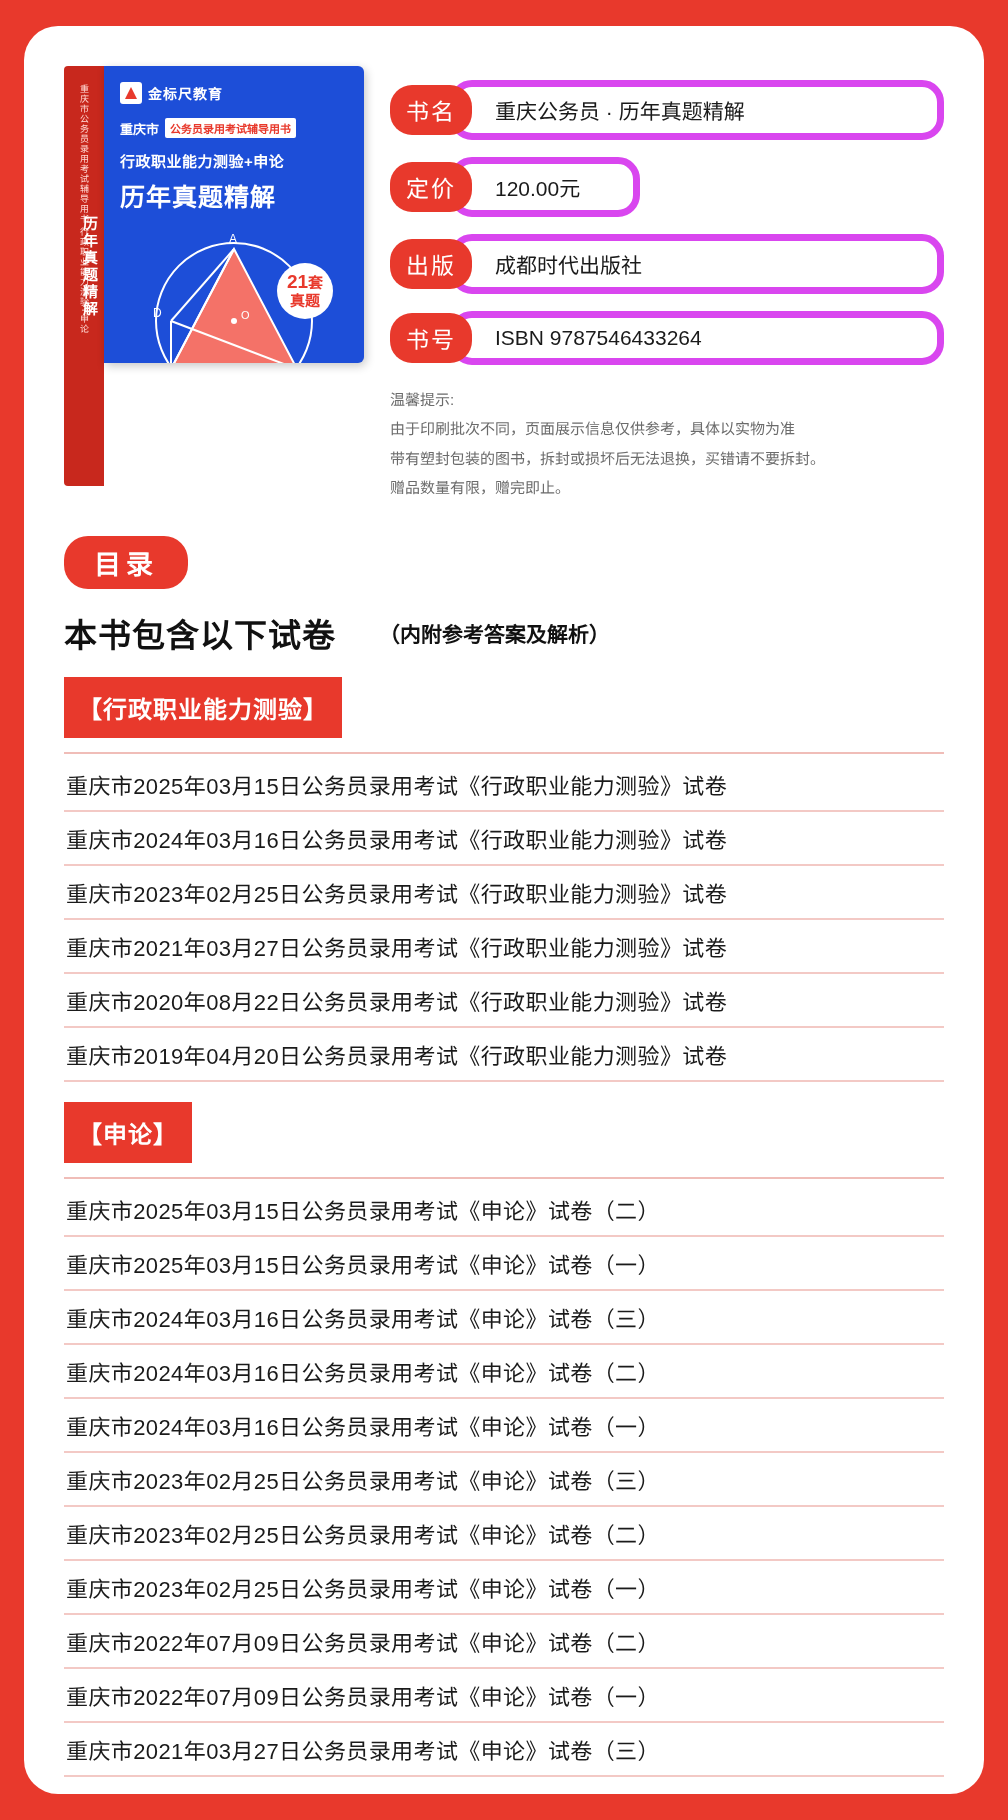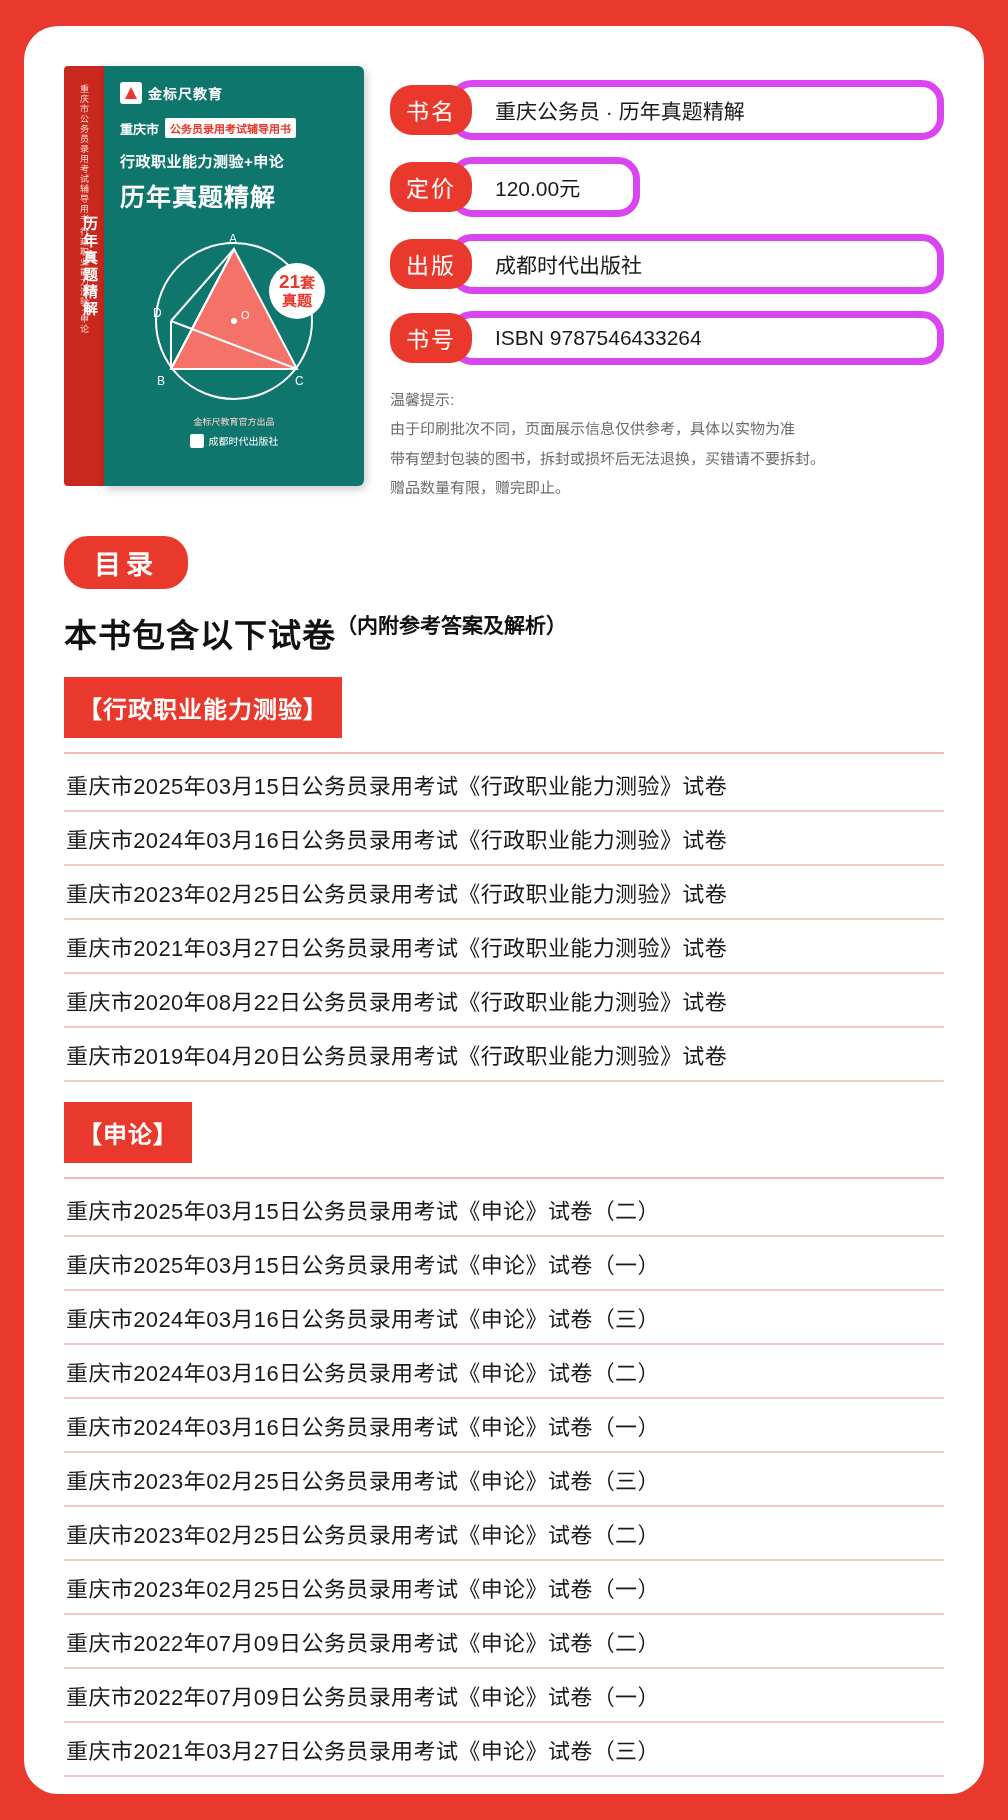--- a/index.html
+++ b/index.html
@@ -66,22 +66,22 @@
     width: 32px;
     color: #ffffff;
     font-size: 15px;
     font-weight: bold;
     writing-mode: vertical-rl;
     letter-spacing: 2px;
   }
   .book-front {
     position: absolute;
     left: 40px; top: 0;
-    width: 260px; height: 420px;
-    background: #0f766e;
+    width: 260px; height: 297px;
+    background: #1d4ed8;
     border-radius: 0 6px 6px 0;
     box-shadow: 2px 3px 10px rgba(0,0,0,.22);
     overflow: hidden;
   }
   .logo-row {
     display: flex;
     align-items: center;
     gap: 6px;
     padding: 16px 0 0 16px;
   }
@@ -120,21 +120,21 @@
     padding: 6px 0 0 16px; letter-spacing: 1px;
   }
   .cover-art {
     position: relative;
     margin: 16px auto 0 auto;
     width: 210px; height: 180px;
   }
   .cover-art svg { display: block; }
   .cover-seal {
     position: absolute;
-    right: 14px; top: 34px;
+    right: 6px; top: 34px;
     width: 56px; height: 56px;
     background: #ffffff;
     border-radius: 50%;
     color: #e8392c;
     font-size: 15px; font-weight: bold;
     line-height: 1.1;
     display: flex; flex-direction: column;
     align-items: center; justify-content: center;
   }
   .cover-seal b { font-size: 19px; }
@@ -206,22 +206,23 @@
     font-size: 27px;
     font-weight: bold;
     letter-spacing: 5px;
     padding: 7px 30px;
     border-radius: 24px;
     margin-top: 34px;
   }
   .catalog-head {
     margin-top: 20px;
     display: flex;
-    align-items: flex-start;
+    align-items: center;
     color: #111;
+    gap: 43px;
   }
   .catalog-head .big { font-size: 33px; font-weight: bold; letter-spacing: 1px; }
   .catalog-head .small { font-size: 21px; font-weight: bold; }
 
   .sec-title {
     display: inline-block;
     background: #e8392c;
     color: #fff;
     font-size: 24px;
     font-weight: bold;

